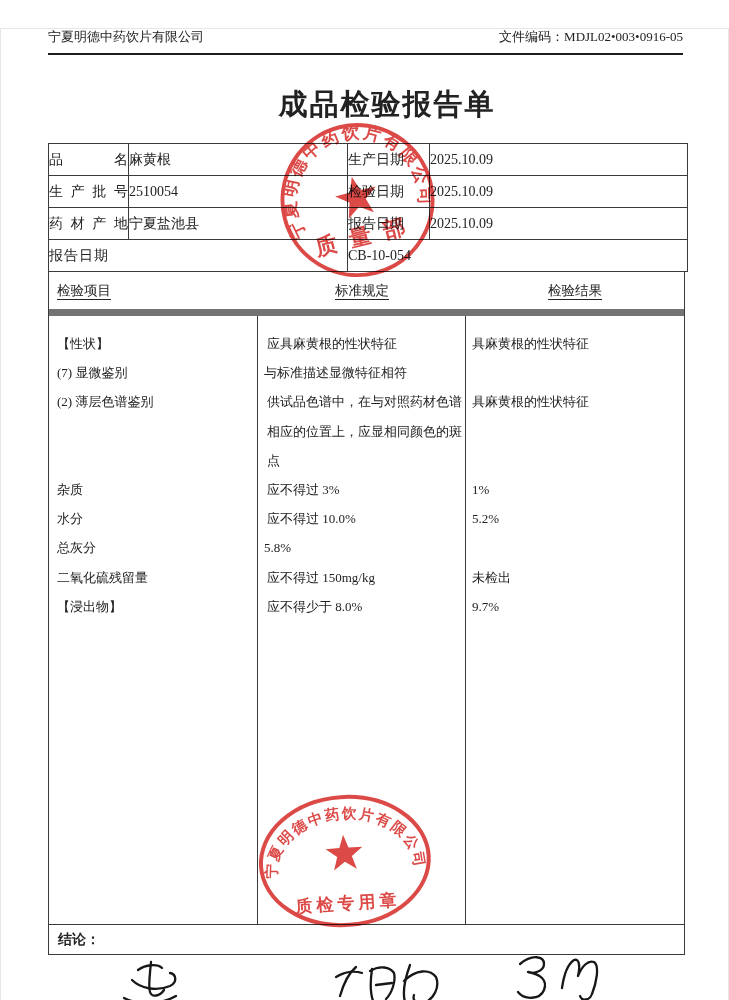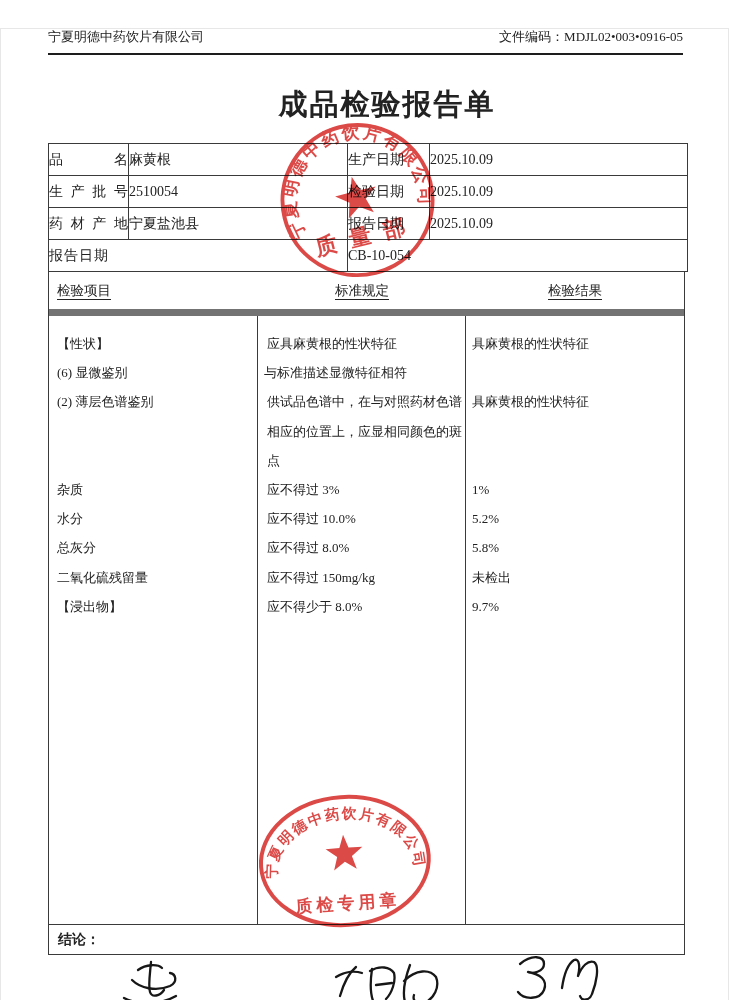--- a/index.html
+++ b/index.html
@@ -103,21 +103,21 @@
     </div>
     <div class="t-body" id="test-rows">
       <div class="vline vl-1"></div>
       <div class="vline vl-2"></div>
     <div class="t-row">
           <div class="t-cell t-item">【性状】</div>
           <div class="t-cell t-standard">应具麻黄根的性状特征</div>
           <div class="t-cell t-result">具麻黄根的性状特征</div>
         </div>
         <div class="t-row">
-          <div class="t-cell t-item">(6) 显微鉴别</div>
+          <div class="t-cell t-item">(7) 显微鉴别</div>
           <div class="t-cell t-result">与标准描述显微特征相符</div>
         </div>
         <div class="t-row">
           <div class="t-cell t-item">(2) 薄层色谱鉴别</div>
           <div class="t-cell t-standard">供试品色谱中，在与对照药材色谱
 相应的位置上，应显相同颜色的斑
 点</div>
           <div class="t-cell t-result">具麻黄根的性状特征</div>
         </div>
         <div class="t-row">
@@ -125,21 +125,20 @@
           <div class="t-cell t-standard">应不得过 3%</div>
           <div class="t-cell t-result">1%</div>
         </div>
         <div class="t-row">
           <div class="t-cell t-item">水分</div>
           <div class="t-cell t-standard">应不得过 10.0%</div>
           <div class="t-cell t-result">5.2%</div>
         </div>
         <div class="t-row">
           <div class="t-cell t-item">总灰分</div>
-          <div class="t-cell t-standard">应不得过 8.0%</div>
           <div class="t-cell t-result">5.8%</div>
         </div>
         <div class="t-row">
           <div class="t-cell t-item">二氧化硫残留量</div>
           <div class="t-cell t-standard">应不得过 150mg/kg</div>
           <div class="t-cell t-result">未检出</div>
         </div>
         <div class="t-row">
           <div class="t-cell t-item">【浸出物】</div>
           <div class="t-cell t-standard">应不得少于 8.0%</div>

